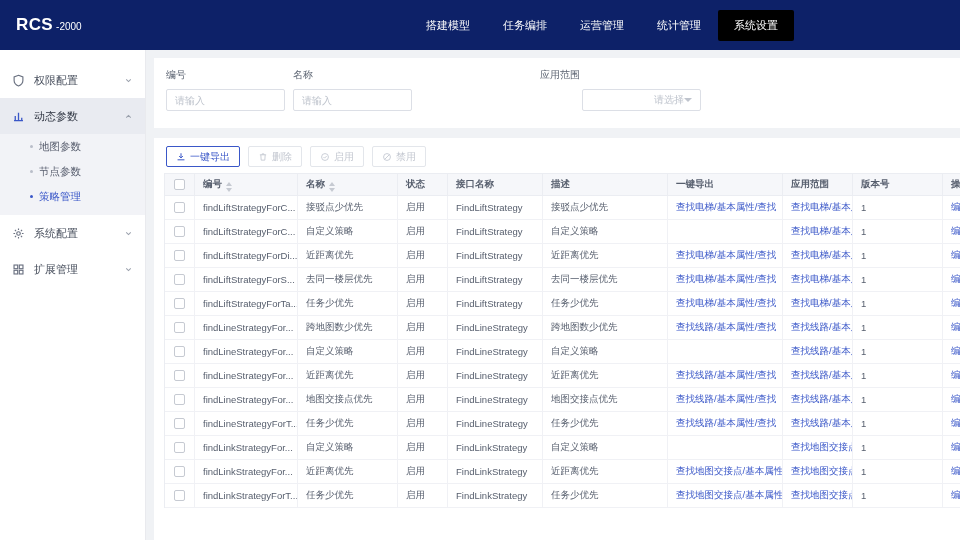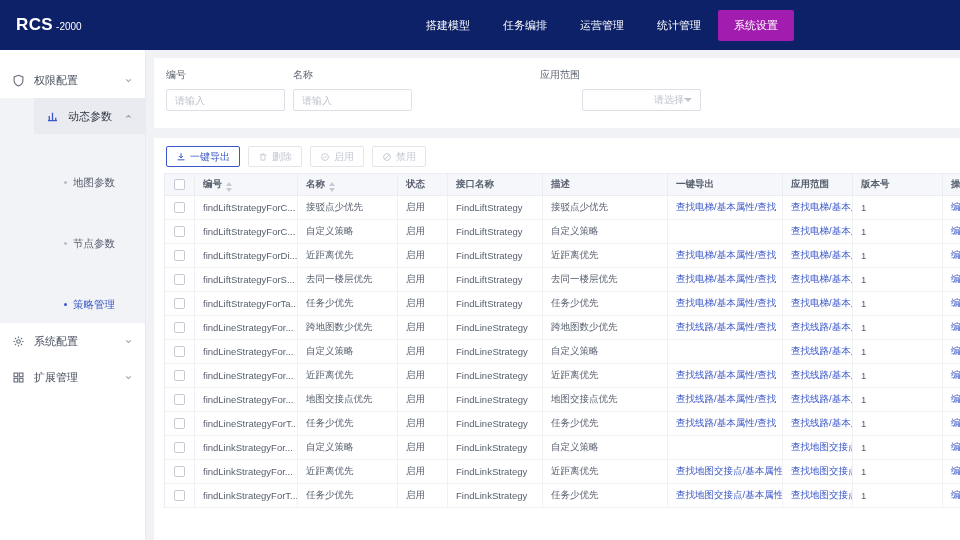--- a/index.html
+++ b/index.html
@@ -6,34 +6,34 @@
   html,body { width: 960px; height: 540px; overflow: hidden; }
   body { font-family: "Liberation Sans", "DejaVu Sans", sans-serif; background: #f0f2f5; color: #49505e; }
 
   
   .navbar { height: 50px; background: #0d2168; display: flex; align-items: center; padding: 0 16px; color: #fff; }
   .logo { display: flex; align-items: baseline; }
   .logo-main { font-size: 17px; font-weight: bold; letter-spacing: .4px; }
   .logo-sub { font-size: 10px; margin-left: 3px; }
   .nav { margin-left: auto; margin-right: 150px; display: flex; align-items: center; gap: 1px; }
   .nav-item { font-size: 11px; padding: 8px 16px; border-radius: 2px; cursor: pointer; white-space: nowrap; }
-  .nav-item.active { background: #a21caf; }
+  .nav-item.active { background: #000000; }
 
   
   .layout { display: flex; height: 537px; }
   .sidebar { width: 146px; flex: none; background: #fff; position: relative; padding-top: 12px; border-right: 1px solid #e9eaee; }
   .menu-item { height: 36px; display: flex; align-items: center; padding: 0 12px; font-size: 11px; color: #49505e; cursor: pointer; }
   .mi-icon { width: 14px; height: 14px; margin-right: 8px; color: #6a7180; display: flex; align-items: center; }
   .mi-icon svg { width: 13px; height: 13px; }
   .chev { margin-left: auto; color: #9aa0ac; display: flex; }
   .chev svg { width: 9px; height: 9px; }
-  .menu-group { background: #f2f3f7; padding-bottom: 6px; padding-left: 34px; }
+  .menu-group { background: #f2f3f7; padding-bottom: 6px; }
   .menu-group .parent { background: #e9ebf1; color: #2f3542; }
   .parent .mi-icon { color: #3a57c8; }
-  .submenu-item { height: 25px; display: flex; align-items: center; padding-left: 30px; font-size: 10.5px; color: #5a6070; gap: 6px; cursor: pointer; margin-top: 36px; }
+  .submenu-item { height: 25px; display: flex; align-items: center; padding-left: 30px; font-size: 10.5px; color: #5a6070; gap: 6px; cursor: pointer; }
   .dot { width: 3px; height: 3px; border-radius: 50%; background: #b9bec9; flex: none; }
   .submenu-item.active { color: #3a57c8; }
   .submenu-item.active .dot { background: #3a57c8; }
   .collapse-btn { position: absolute; bottom: 8px; left: 50%; transform: translateX(-50%); color: #8f96a3; cursor: pointer; }
   .collapse-btn svg { width: 14px; height: 14px; }
 
   
   .content { flex: 1; padding: 8px 0 0 8px; display: flex; flex-direction: column; overflow: hidden; }
 
   .filter-card { background: #fff; height: 70px; flex: none; padding: 10px 0 0 12px; display: flex; gap: 8px; margin-bottom: 10px; }

